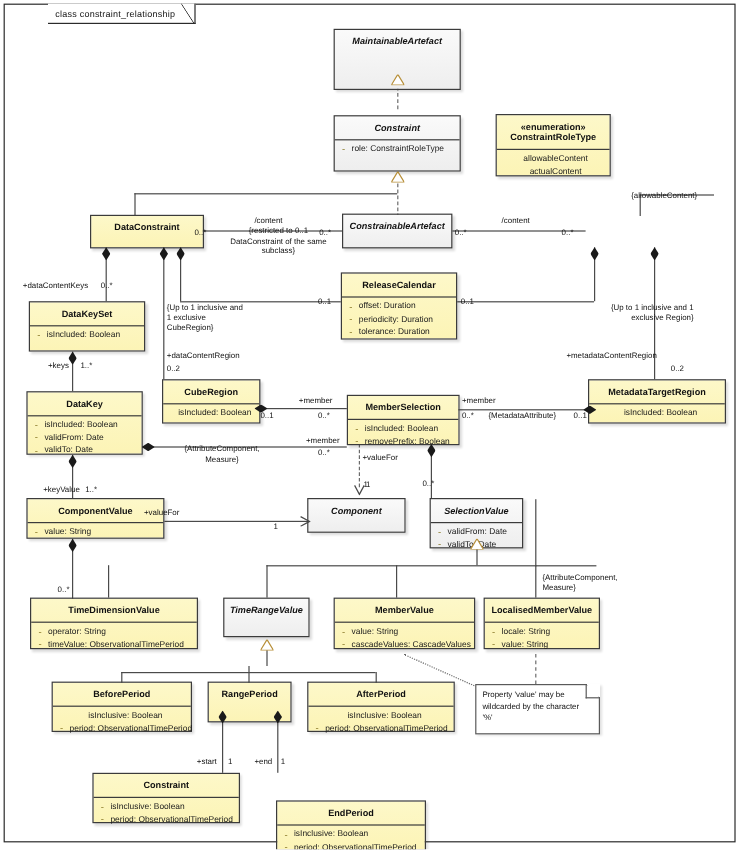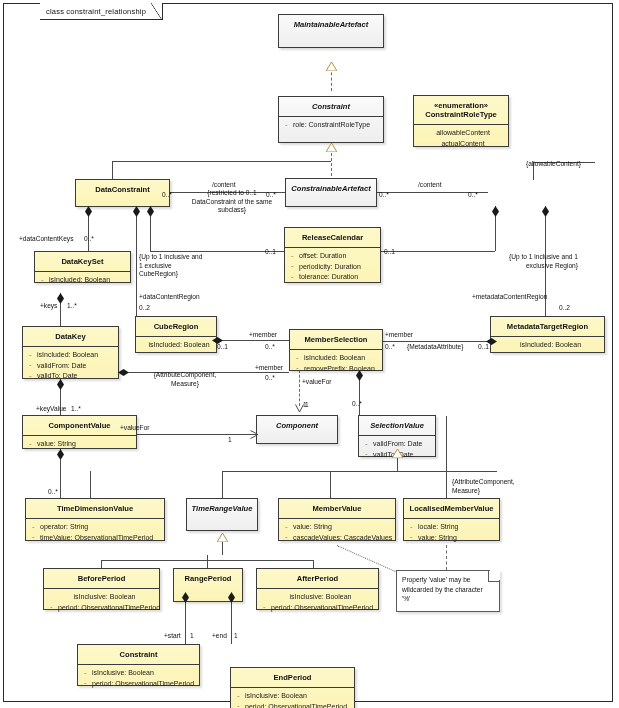--- a/index.html
+++ b/index.html
@@ -206,21 +206,21 @@
   <div class="ln v" style="left:185px;top:592px;height:52px;"></div>
   <div class="diamond" style="left:182px;top:592px;"></div>
   <div class="ln v" style="left:231px;top:592px;height:52px;"></div>
   <div class="diamond" style="left:228px;top:592px;"></div>
 
   <div class="ln dot diag" style="left:337px;top:545px;width:70px;transform:rotate(24deg);"></div>
   <div class="ln dash v" style="left:446px;top:545px;height:25px;"></div>
 
   <div class="ln v" style="left:446px;top:416px;height:56px;"></div>
 
-  <div class="cls grey abstract" style="left:278px;top:14px;width:106px;height:34px;">
+  <div class="cls grey abstract" style="left:278px;top:24px;width:106px;height:51px;">
     <div class="hdr">MaintainableArtefact</div>
   </div>
 
   <div class="cls grey abstract" style="left:278px;top:96px;width:106px;height:47px;">
     <div class="hdr">Constraint</div>
     <div class="sep"></div>
     <div class="feats">
         <div class="feat vis">role: ConstraintRoleType</div>
       </div>
   </div>
@@ -249,21 +249,21 @@
   <div class="cls yellow" style="left:284px;top:227px;width:97px;height:56px;">
     <div class="hdr">ReleaseCalendar</div>
     <div class="sep"></div>
     <div class="feats">
       <div class="feat vis">offset: Duration</div>
       <div class="feat vis">periodicity: Duration</div>
       <div class="feat vis">tolerance: Duration</div>
     </div>
   </div>
 
-  <div class="cls yellow" style="left:34px;top:251px;width:97px;height:32px;">
+  <div class="cls yellow" style="left:24px;top:251px;width:97px;height:42px;">
     <div class="hdr">DataKeySet</div>
     <div class="sep"></div>
     <div class="feats">
         <div class="feat vis">isIncluded: Boolean</div>
       </div>
   </div>
 
   <div class="cls yellow" style="left:22px;top:326px;width:97px;height:53px;">
     <div class="hdr">DataKey</div>
     <div class="sep"></div>

